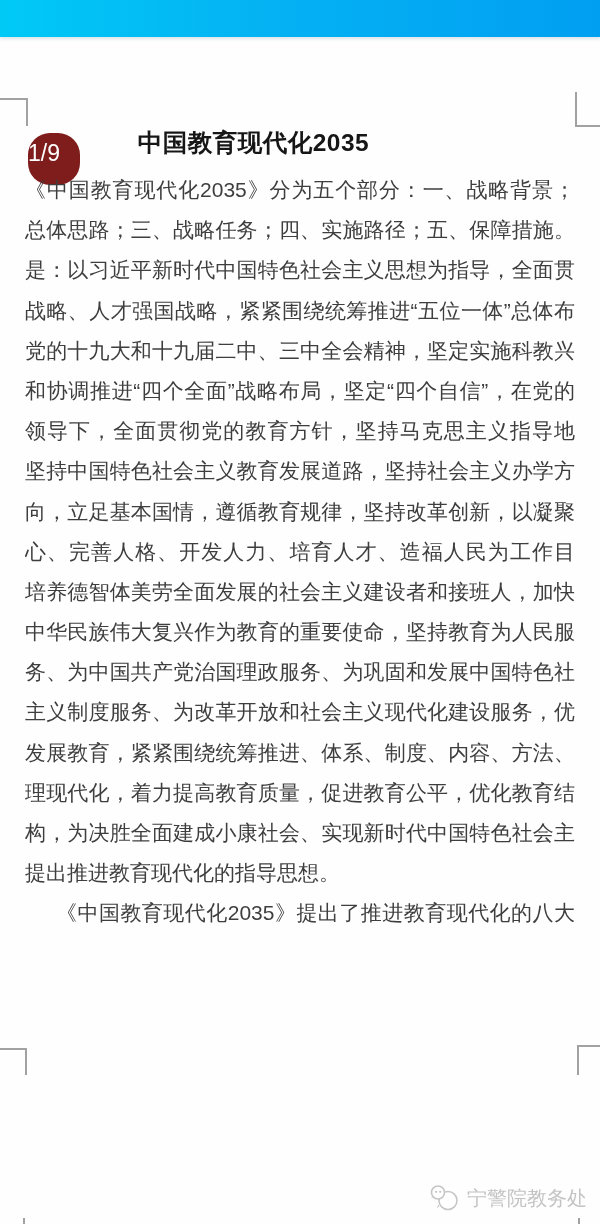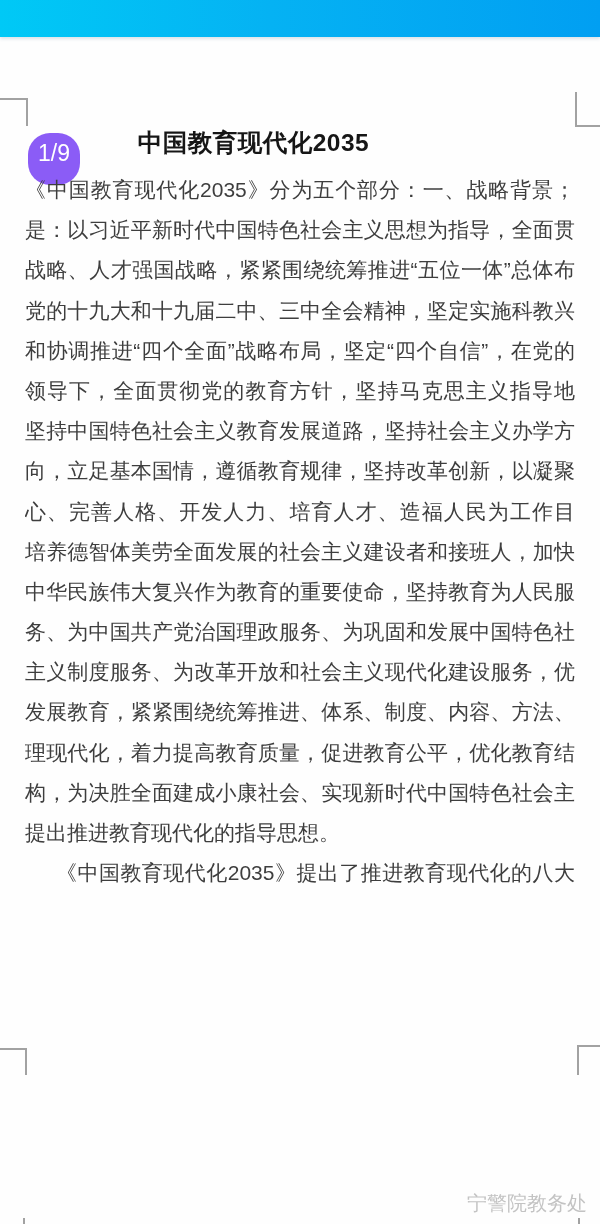--- a/index.html
+++ b/index.html
@@ -19,22 +19,22 @@
   .mark-tl{left:0;top:98;top:98px;width:26px;height:26px;border-top-width:2px;border-right-width:2px;}
   .mark-tr{left:575px;top:92px;width:25px;height:33px;border-left-width:2px;border-bottom-width:2px;}
   .mark-bl{left:0;top:1048px;width:25px;height:25px;border-top-width:2px;border-right-width:2px;}
   .mark-br{left:577px;top:1045px;width:23px;height:28px;border-top-width:2px;border-left-width:2px;}
   .tick{position:absolute;width:2px;height:6px;background:#a2a2a2;}
   .tick-l{left:23px;top:1218px;}
   .tick-r{left:578px;top:1218px;}
   
   .badge{
     position:absolute;left:28px;top:133px;width:52px;height:52px;
-    background:#8b5cf6;border-radius:22px;
-    color:#ffffff;font-size:23px;line-height:40px;text-align:center;
+    background:#7f1d1d;border-radius:22px;
+    color:#ffffff;font-size:23px;line-height:40px;text-align:left;
   }
   
   .doc-title{
     position:absolute;left:0;top:127px;width:507px;height:32px;
     text-align:center;font-size:24.5px;font-weight:700;color:#161616;
     line-height:32px;letter-spacing:0.5px;margin:0;
   }
   
   .doc-body{
     position:absolute;left:25px;top:170px;width:550px;
@@ -43,21 +43,21 @@
     height:40.2px;line-height:40.2px;overflow:hidden;
     font-size:21px;color:#3e3e3e;
     text-align:justify;text-align-last:justify;
   }
   .line.indent{text-indent:31px;}
   .line.short{text-align-last:left;}
   
   .watermark{
     position:absolute;right:13px;top:1183px;height:30px;
     display:flex;align-items:center;gap:5px;
-    color:#c3c3c3;font-size:20px;line-height:30px;flex-direction:column;
+    color:#c3c3c3;font-size:20px;line-height:30px;
   }
   .wm-icon{display:block;}
 </style>
 </head>
 <body>
 
 <div class="screen">
 
   <div class="topbar"></div>
 
@@ -67,20 +67,21 @@
   <div class="mark mark-br"></div>
   <div class="tick tick-l"></div>
   <div class="tick tick-r"></div>
 
   <div class="badge">1/9</div>
 
   <h1 class="doc-title">中国教育现代化2035</h1>
 
   <div class="doc-body">
       <div class="line">《中国教育现代化2035》分为五个部分：一、战略背景；二、</div>
+      <div class="line">总体思路；三、战略任务；四、实施路径；五、保障措施。</div>
       <div class="line">是：以习近平新时代中国特色社会主义思想为指导，全面贯彻</div>
       <div class="line">战略、人才强国战略，紧紧围绕统筹推进“五位一体”总体布局</div>
       <div class="line">党的十九大和十九届二中、三中全会精神，坚定实施科教兴国</div>
       <div class="line">和协调推进“四个全面”战略布局，坚定“四个自信”，在党的坚强</div>
       <div class="line">领导下，全面贯彻党的教育方针，坚持马克思主义指导地位，</div>
       <div class="line">坚持中国特色社会主义教育发展道路，坚持社会主义办学方</div>
       <div class="line">向，立足基本国情，遵循教育规律，坚持改革创新，以凝聚人</div>
       <div class="line">心、完善人格、开发人力、培育人才、造福人民为工作目标，</div>
       <div class="line">培养德智体美劳全面发展的社会主义建设者和接班人，加快推</div>
       <div class="line">中华民族伟大复兴作为教育的重要使命，坚持教育为人民服</div>

